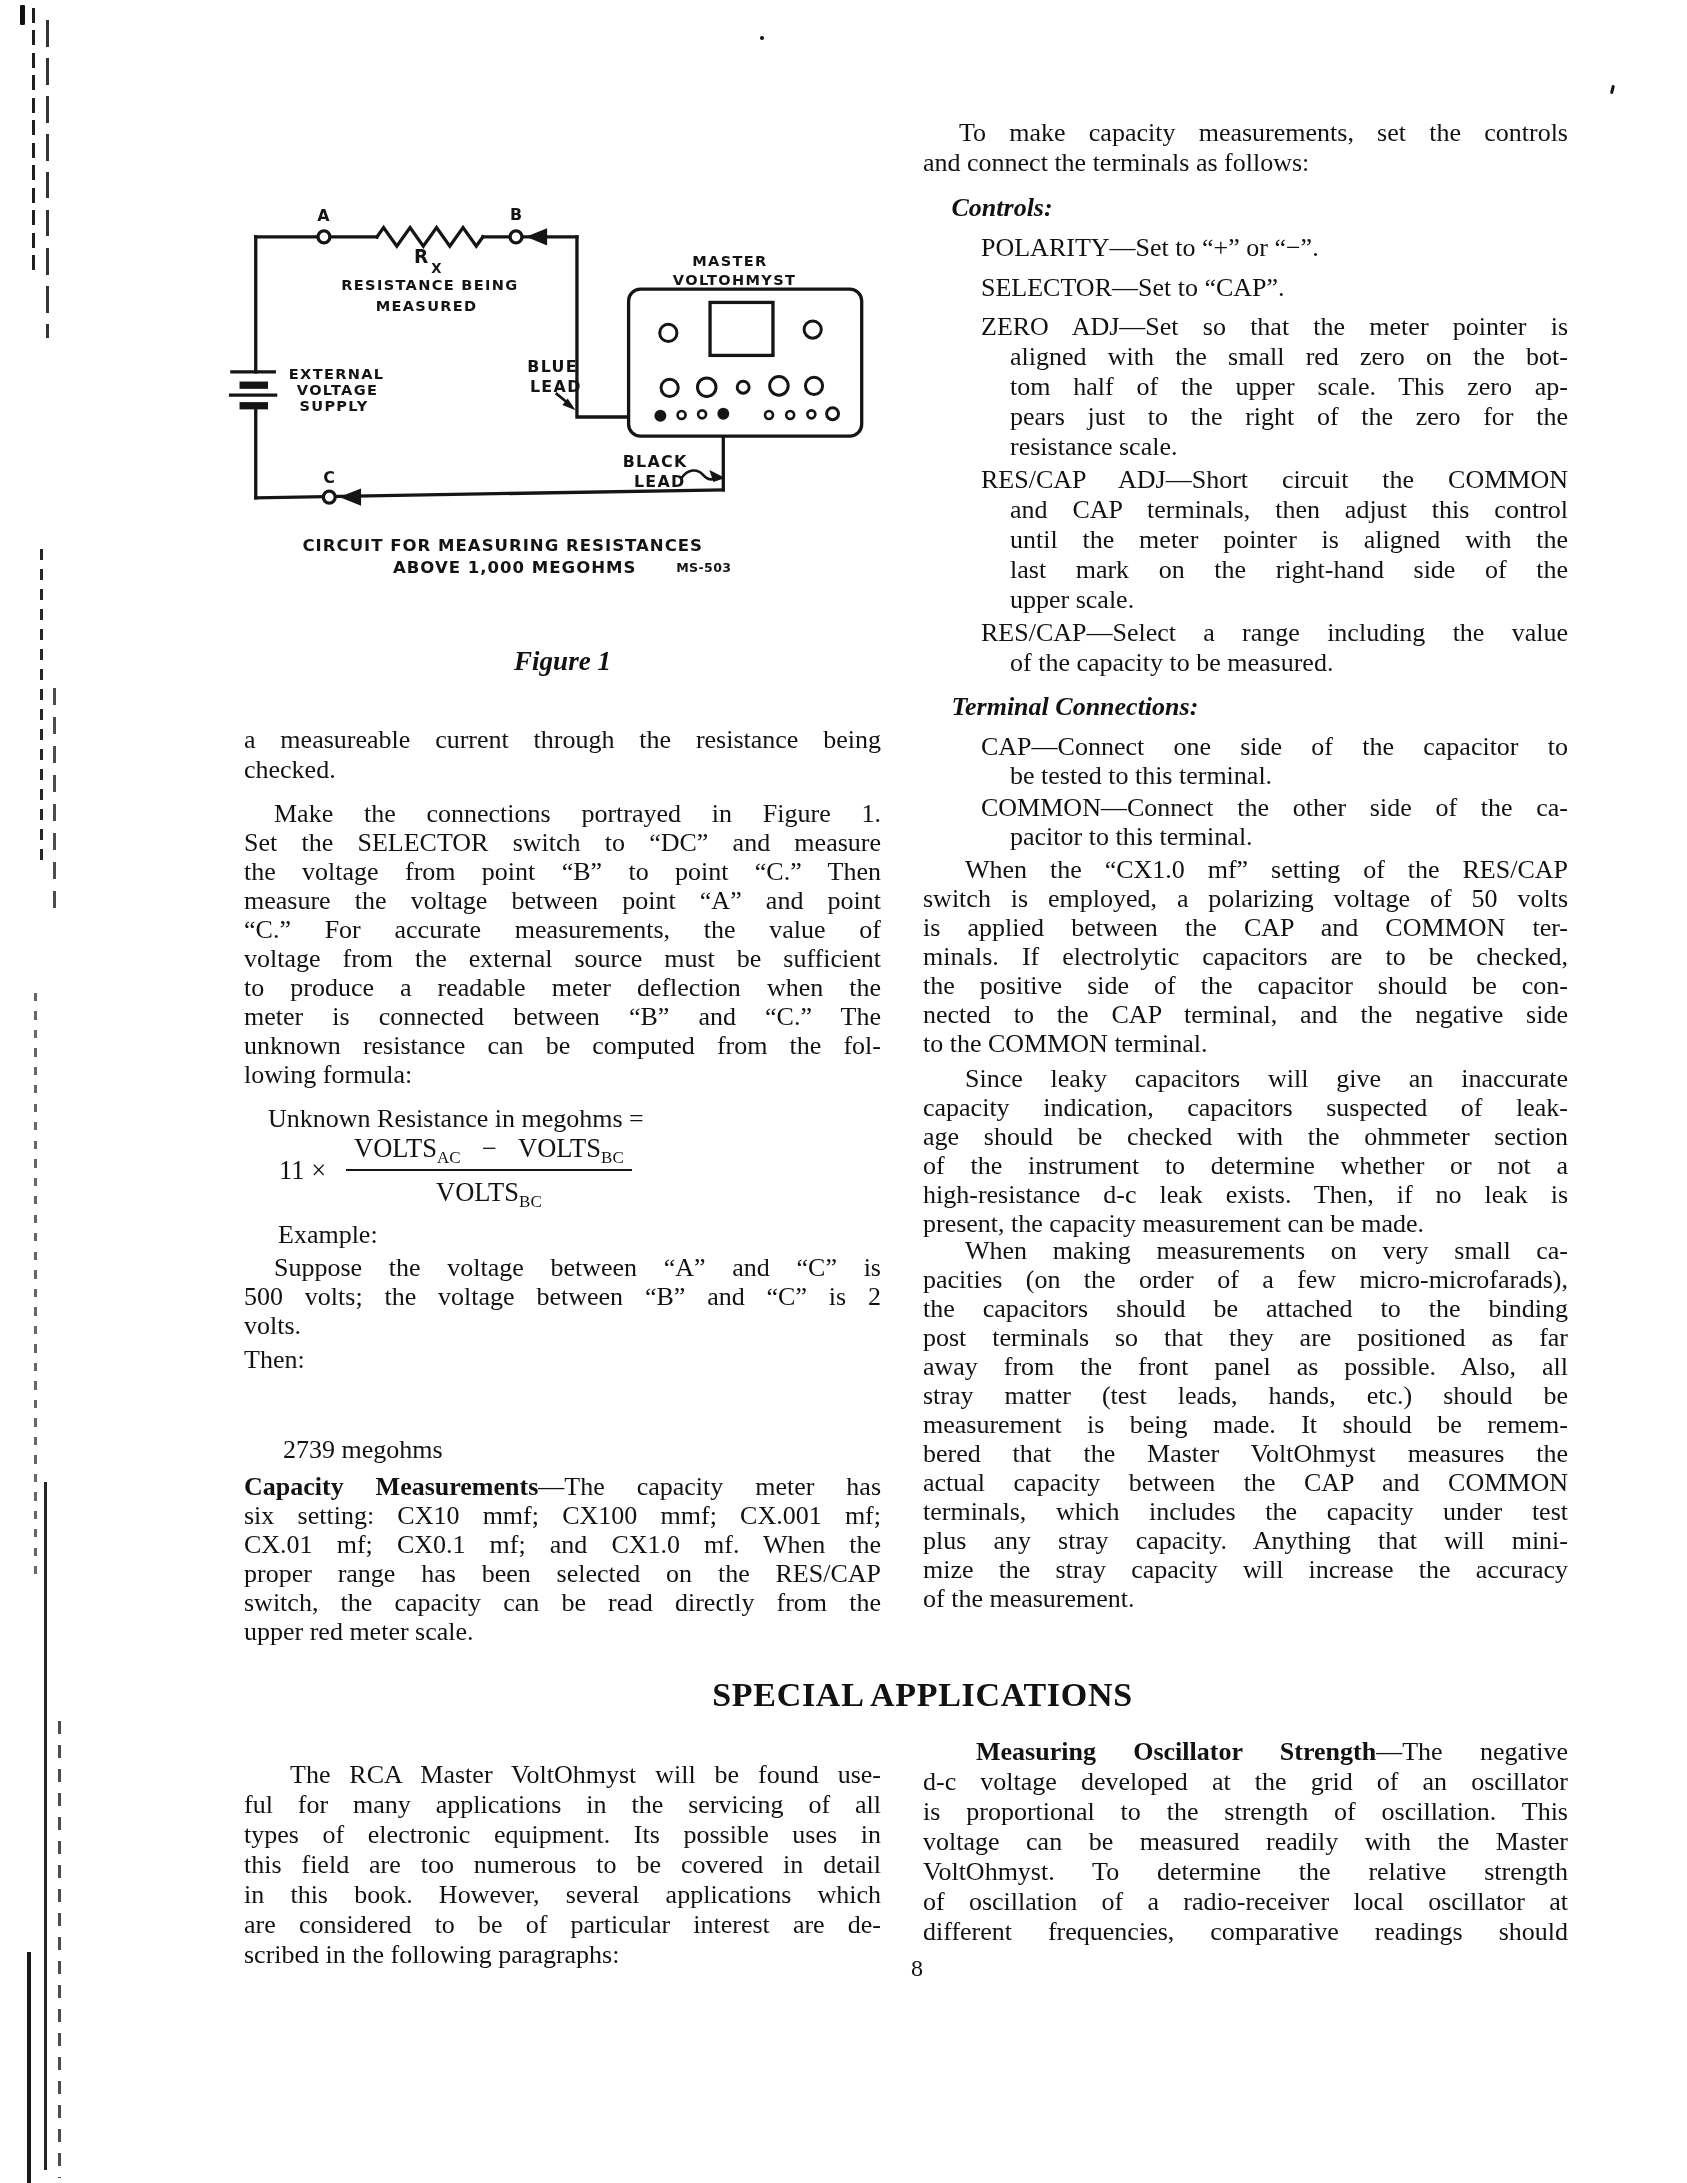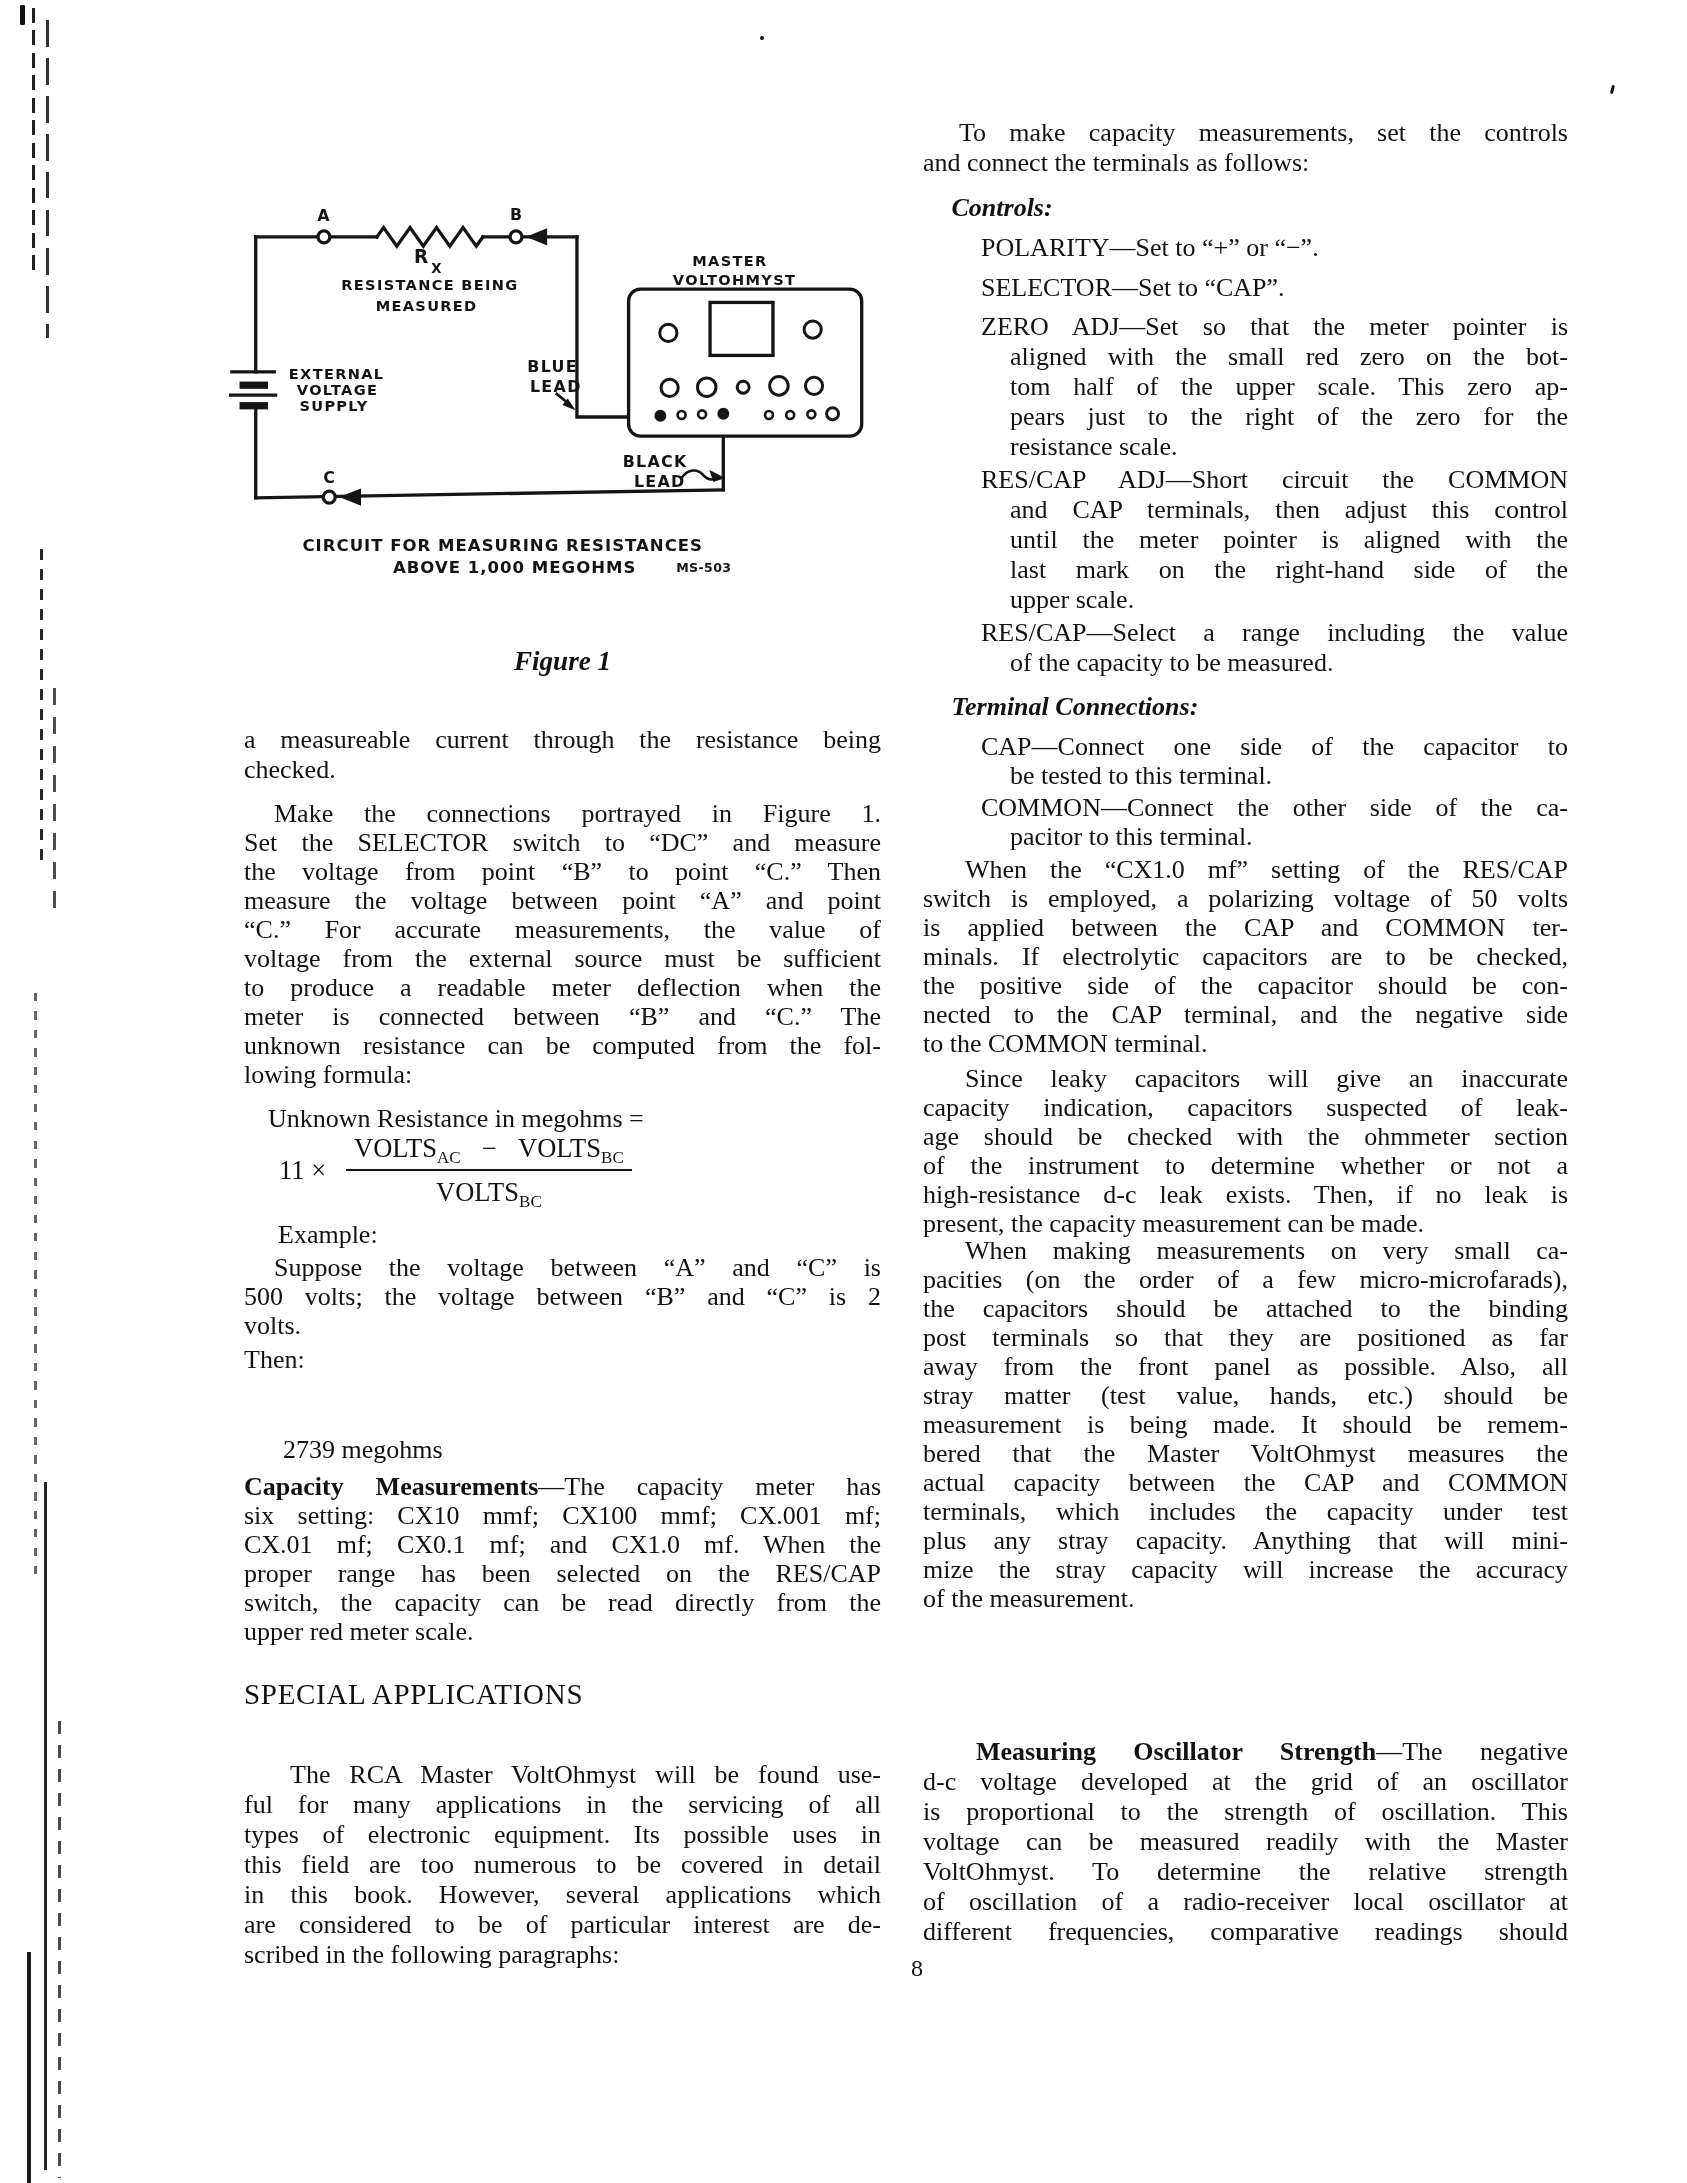--- a/index.html
+++ b/index.html
@@ -11,21 +11,21 @@
   .j{text-align:justify;text-align-last:justify;}
   .pi46{padding-left:30px;}
   .pi55{padding-left:36px;}
   .pi64{padding-left:42px;}
   .pi69{padding-left:46px;}
   .pi80{padding-left:53px;}
   .c1{margin-left:58px;}
   .c2{margin-left:87px;}
   .subhead{font-style:italic;font-weight:bold;padding-left:28.5px;}
   .figtitle{font-style:italic;font-weight:bold;font-size:27px;text-align:center;}
-  .bighead{font-weight:normal;font-size:29px;text-align:left;letter-spacing:0.7px;}
+  .bighead{font-weight:bold;font-size:34px;text-align:center;letter-spacing:0.7px;}
   .pageno{font-size:24px;}
   b.lead{font-weight:bold;}
   
   .frow{position:absolute;display:flex;align-items:center;font-size:26.5px;}
   .frac{display:inline-flex;flex-direction:column;text-align:center;}
   .frac .num{padding:0 8px 5.3px;}
   .frac .den{border-top:2.6px solid #151515;padding:5.3px 8px 0;}
   sub.fs{font-size:17px;vertical-align:-6px;line-height:0;}
   .gapL{margin-left:20px;}
   .gapS{margin-left:14.6px;}
@@ -242,21 +242,21 @@
     <div class="ln j">high-resistance d-c leak exists. Then, if no leak is</div>
     <div class="ln">present, the capacity measurement can be made.</div>
   </div>
 
   <div class="blk" style="left:923px;top:1236px;width:645px;line-height:29px;">
     <div class="ln j pi64">When making measurements on very small ca-</div>
     <div class="ln j">pacities (on the order of a few micro-microfarads),</div>
     <div class="ln j">the capacitors should be attached to the binding</div>
     <div class="ln j">post terminals so that they are positioned as far</div>
     <div class="ln j">away from the front panel as possible. Also, all</div>
-    <div class="ln j">stray matter (test value, hands, etc.) should be</div>
+    <div class="ln j">stray matter (test leads, hands, etc.) should be</div>
     <div class="ln j">measurement is being made. It should be remem-</div>
     <div class="ln j">bered that the Master VoltOhmyst measures the</div>
     <div class="ln j">actual capacity between the CAP and COMMON</div>
     <div class="ln j">terminals, which includes the capacity under test</div>
     <div class="ln j">plus any stray capacity. Anything that will mini-</div>
     <div class="ln j">mize the stray capacity will increase the accuracy</div>
     <div class="ln">of the measurement.</div>
   </div>
 
   <div class="blk bighead" style="left:244px;top:1680px;width:1357px;">SPECIAL APPLICATIONS</div>

